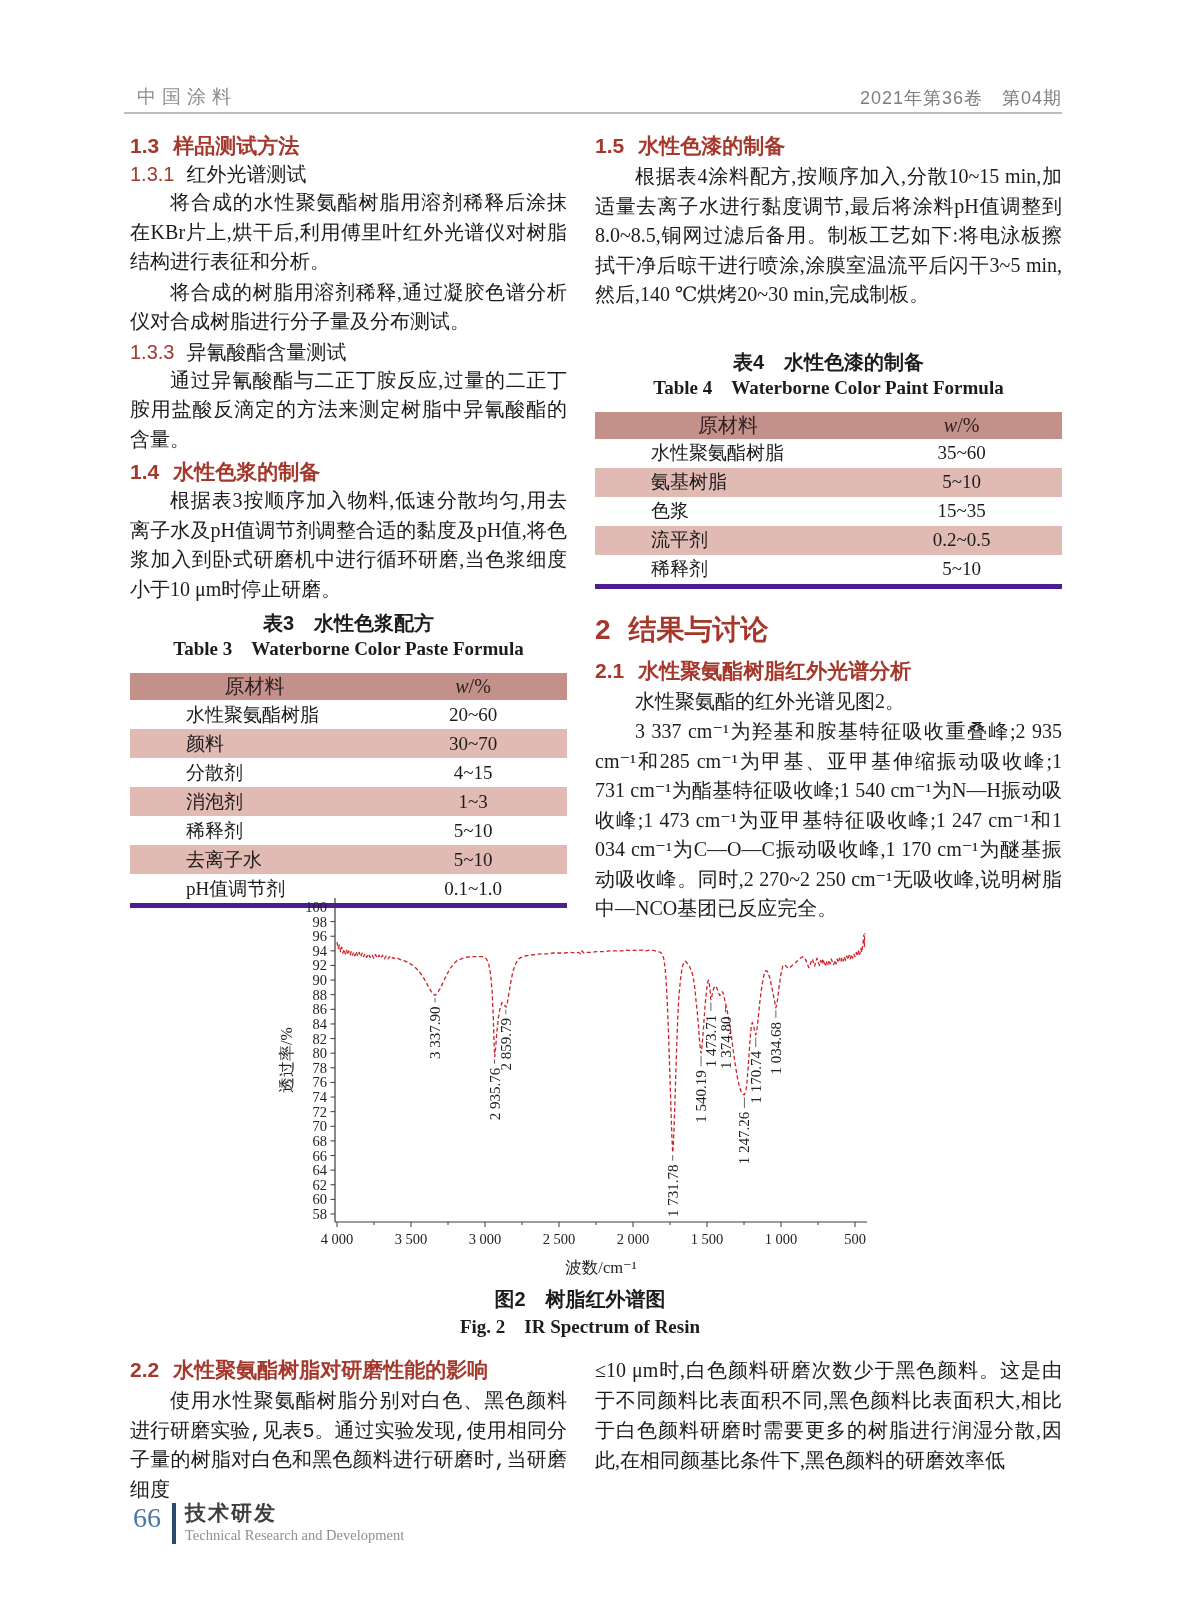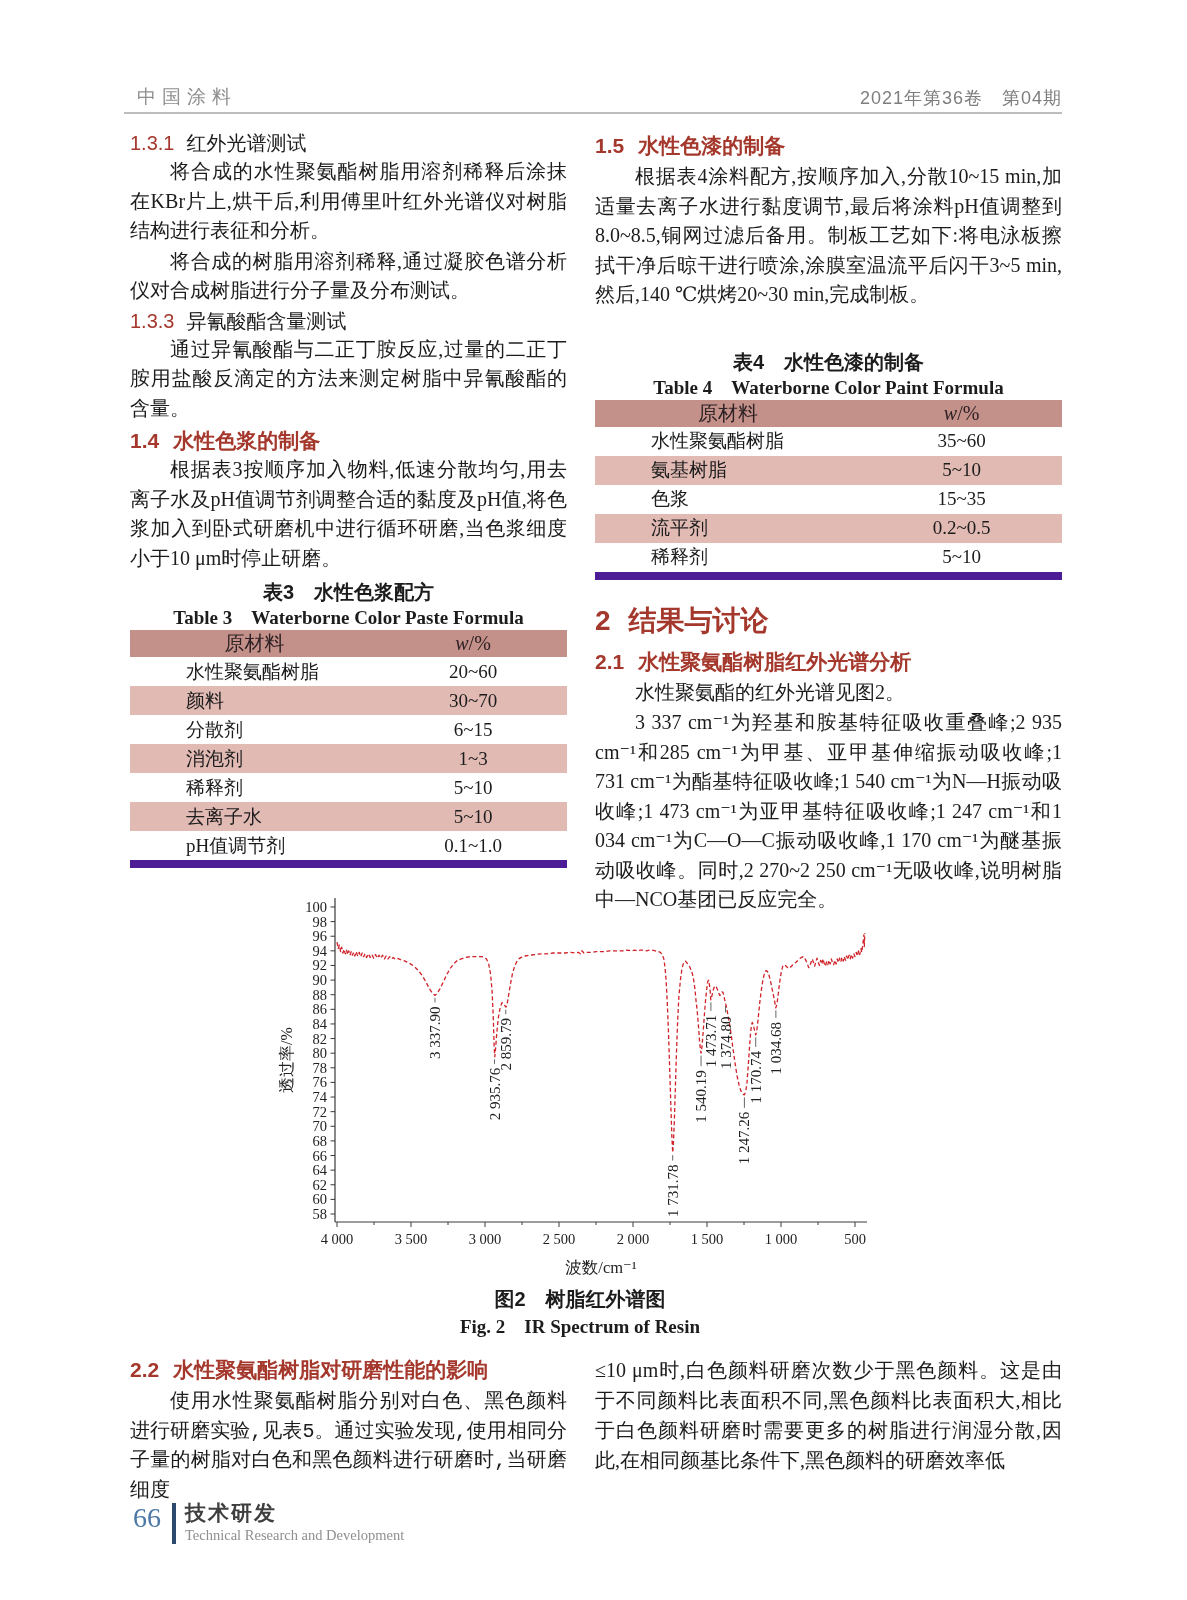--- a/index.html
+++ b/index.html
@@ -27,21 +27,21 @@
   .h-sub{font-size:20px;line-height:26px;margin:2px 0 0 0;color:#1c1c1c;}
   .h-sub .num{color:#a5382c;font-family:"Liberation Sans","DejaVu Sans",sans-serif;margin-right:12px;}
   
   .body-p{font-size:20px;line-height:29.5px;text-align:justify;margin:1px 0 0 0;}
   .ind{text-indent:2em;}
   
   .tbl-cap-cn{font-family:"Liberation Sans","DejaVu Sans",sans-serif;font-weight:bold;font-size:20px;
               line-height:25px;text-align:center;margin-top:7px;white-space:pre-wrap;}
   .tbl-cap-en{font-weight:bold;font-size:19px;line-height:25px;text-align:center;white-space:pre-wrap;}
   
-  table.ftable{width:100%;border-collapse:collapse;margin-top:0;border-bottom:8px solid #4c1d95;}
+  table.ftable{width:100%;border-collapse:collapse;margin-top:12px;border-bottom:5px solid #4c1d95;}
   table.ftable th{background:#c4908a;font-weight:normal;font-size:20px;height:26px;color:#2e2224;
                   text-align:center;padding:0;}
   table.ftable td{font-size:19px;height:29px;padding:0;color:#1c1c1c;}
   table.ftable td.n{text-align:left;padding-left:56px;}
   table.ftable td.v{text-align:center;}
   table.ftable tr.alt{background:#e1bab4;}
   .itw{font-style:italic;}
   
   .fig-cap-cn{position:absolute;left:270px;top:1286px;width:620px;text-align:center;
               font-family:"Liberation Sans","DejaVu Sans",sans-serif;font-weight:bold;font-size:20px;white-space:pre-wrap;}
@@ -59,20 +59,23 @@
 </head>
 <body>
 
 <div class="page">
 
   <div class="hdr-l">中国涂料</div>
   <div class="hdr-r">2021年第36卷　第04期</div>
   <div class="hdr-rule"></div>
 
   <div class="col" id="colL">
+    <div class="h-sec">
+      <span class="num">1.3</span><span>样品测试方法</span>
+    </div>
     <div class="h-sub">
       <span class="num">1.3.1</span><span>红外光谱测试</span>
     </div>
     <p class="body-p ind">将合成的水性聚氨酯树脂用溶剂稀释后涂抹在KBr片上,烘干后,利用傅里叶红外光谱仪对树脂结构进行表征和分析。</p>
     <p class="body-p ind">将合成的树脂用溶剂稀释,通过凝胶色谱分析仪对合成树脂进行分子量及分布测试。</p>
     <div class="h-sub">
       <span class="num">1.3.3</span><span>异氰酸酯含量测试</span>
     </div>
     <p class="body-p ind">通过异氰酸酯与二正丁胺反应,过量的二正丁胺用盐酸反滴定的方法来测定树脂中异氰酸酯的含量。</p>
     <div class="h-sec">
@@ -95,21 +98,21 @@
       <tr>
             <td class="n">水性聚氨酯树脂</td>
             <td class="v">20~60</td>
           </tr>
       <tr class="alt">
             <td class="n">颜料</td>
             <td class="v">30~70</td>
           </tr>
       <tr>
             <td class="n">分散剂</td>
-            <td class="v">6~15</td>
+            <td class="v">4~15</td>
           </tr>
       <tr class="alt">
             <td class="n">消泡剂</td>
             <td class="v">1~3</td>
           </tr>
       <tr>
             <td class="n">稀释剂</td>
             <td class="v">5~10</td>
           </tr>
       <tr class="alt">

